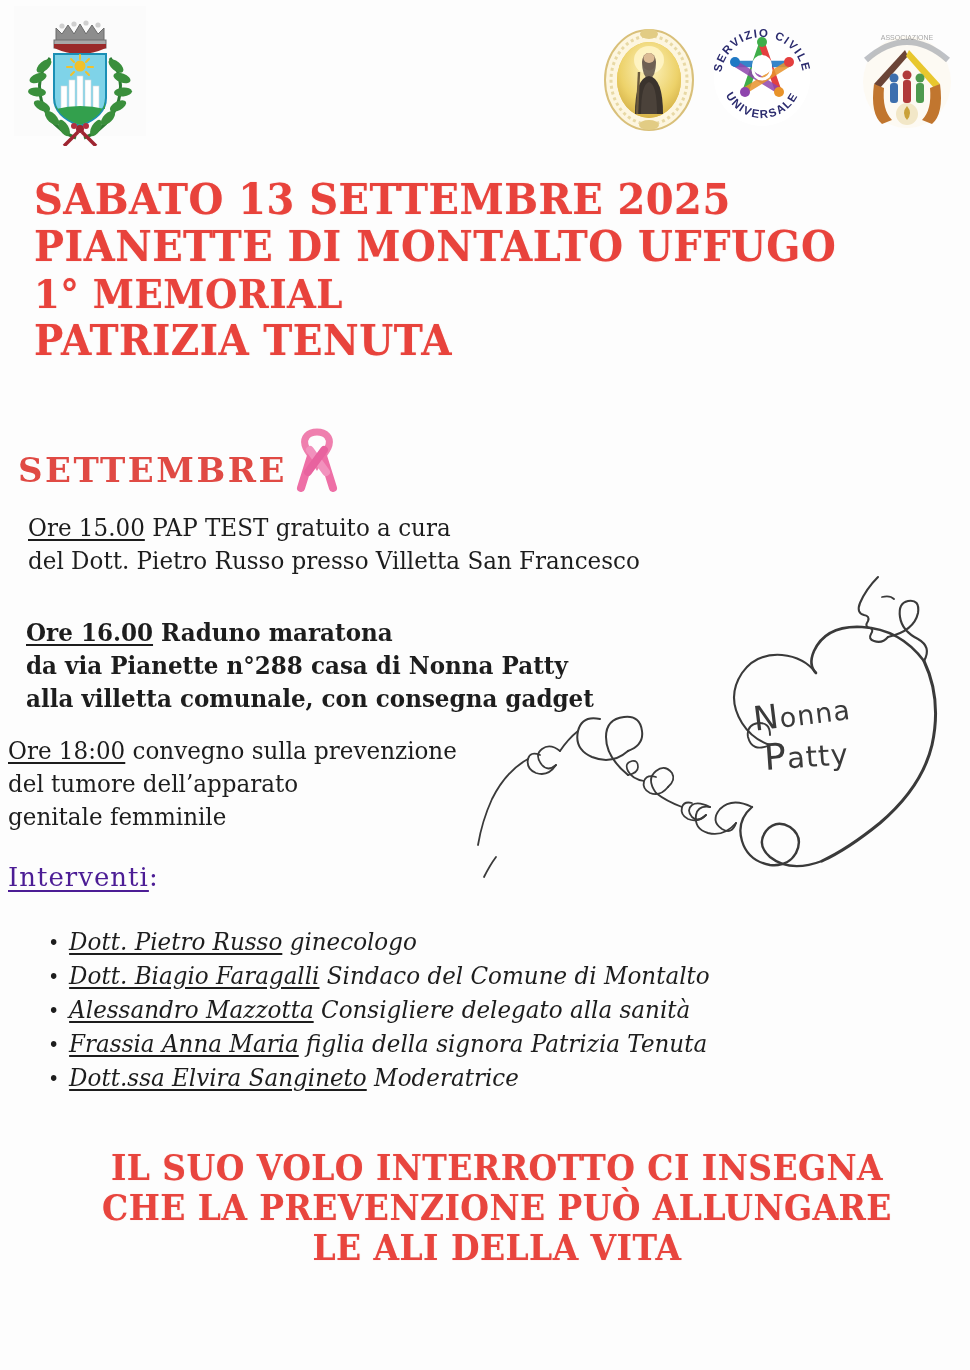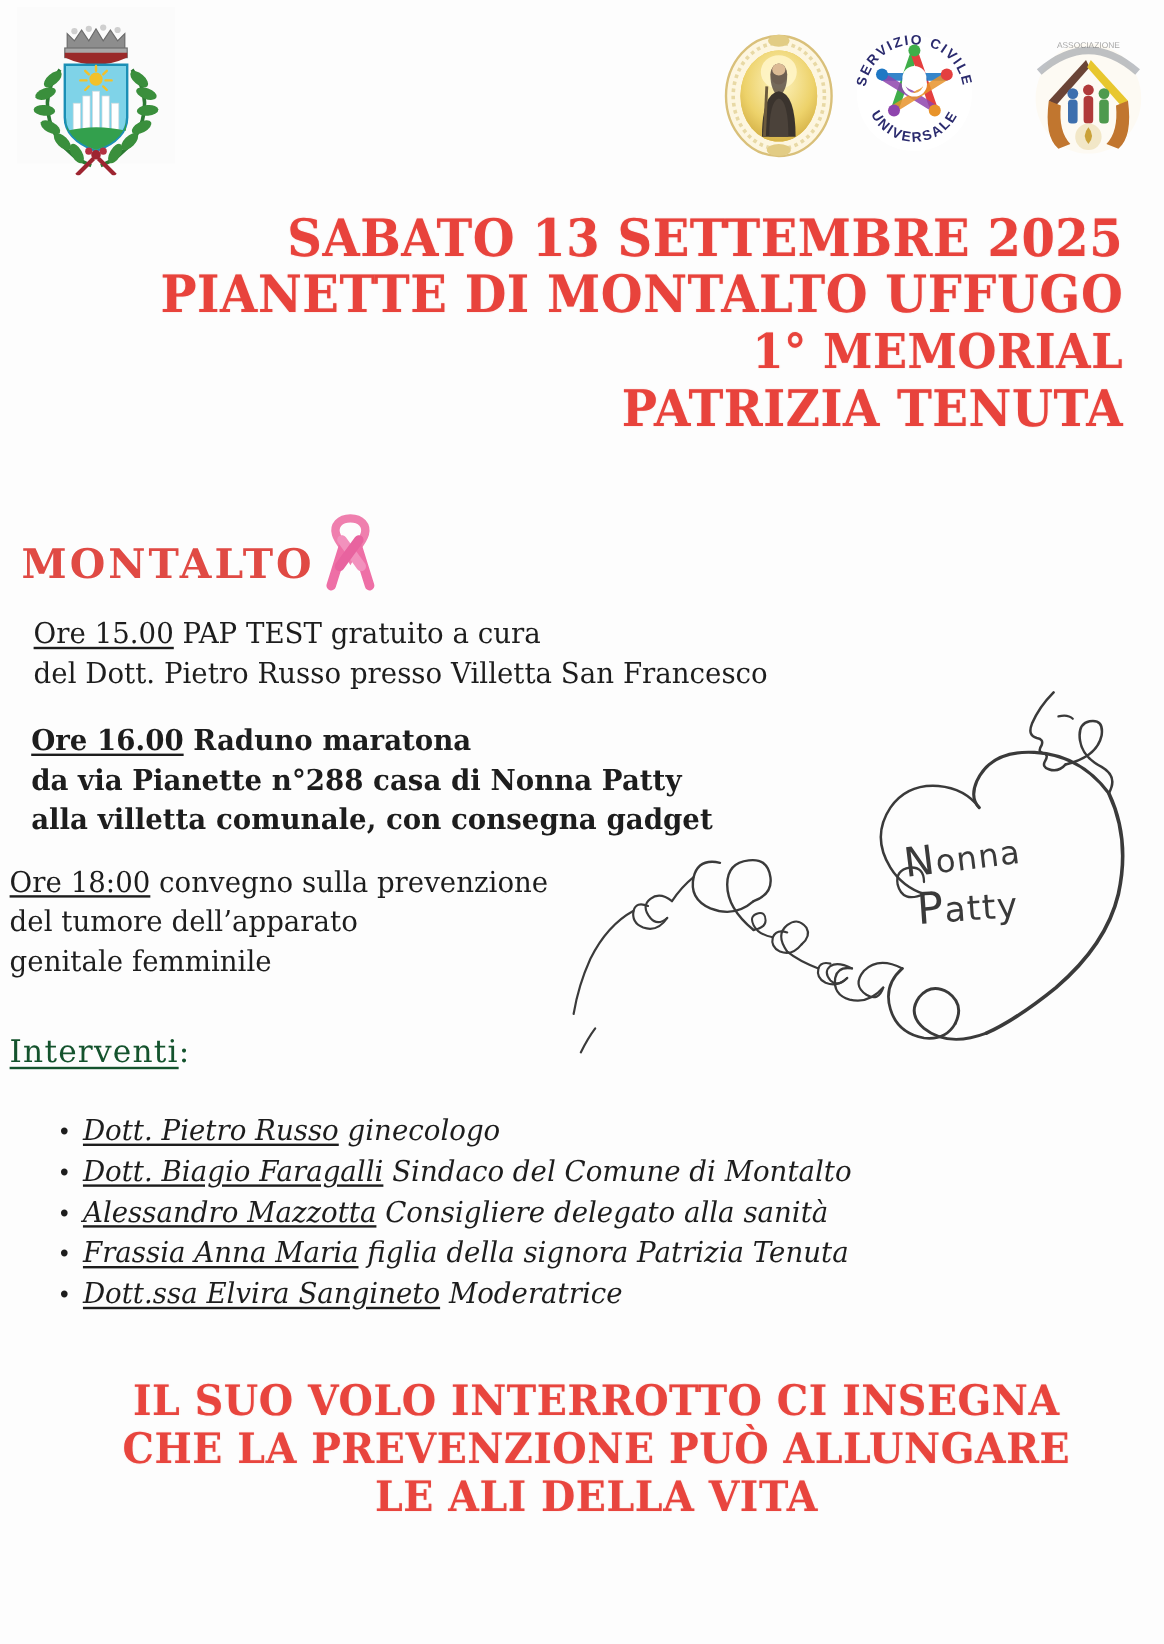--- a/index.html
+++ b/index.html
@@ -55,21 +55,21 @@
   .assoc {
     left: 852px; top: 22px;
     width: 110px; height: 112px;
   }
 
   
   .title-block {
     position: absolute;
     top: 176px;
     left: 0; right: 0;
-    text-align: right;
+    text-align: left;
   }
   .title-line {
     font-family: "DejaVu Serif", "Liberation Serif", serif;
     font-weight: bold;
     color: #e8433c;
     font-size: 43px;
     line-height: 47px;
     letter-spacing: 0.5px;
     white-space: nowrap;
     transform: scaleX(0.93);
@@ -101,42 +101,42 @@
   }
 
   
   .schedule {
     position: absolute;
     left: 28px;
     top: 512px;
     width: 720px;
   }
   .sched-block { margin-bottom: 34px; }
-  .sched-block.b1 { margin-bottom: 22px; }
+  .sched-block.b1 { margin-bottom: 38px; }
   .sched-block.b2 { margin-bottom: 20px; margin-left: -2px; font-weight: bold; }
   .sched-block.b3 { margin-left: -20px; }
   .sched-line {
     font-family: "DejaVu Serif", "Liberation Serif", serif;
     font-size: 24px;
     line-height: 33px;
     color: #1d1d1d;
     white-space: nowrap;
     transform: scaleX(0.96);
     transform-origin: left center;
   }
   .u { text-decoration: underline; text-underline-offset: 3px; }
 
   .interventi {
     position: absolute;
     left: 8px;
     top: 862px;
     font-family: "DejaVu Serif", "Liberation Serif", serif;
     font-size: 26px;
     letter-spacing: 1px;
-    color: #14532d;
+    color: #4c1d95;
   }
   .interventi .u { text-decoration: underline; text-underline-offset: 4px; }
 
   .speakers {
     position: absolute;
     left: 48px;
     top: 926px;
     margin: 0;
     padding: 0;
     list-style: none;
@@ -378,21 +378,21 @@
   </div>
 
   <div class="title-block">
     <div class="title-line t1">SABATO 13 SETTEMBRE 2025</div>
     <div class="title-line t2">PIANETTE DI MONTALTO UFFUGO</div>
     <div class="title-line t3">1° MEMORIAL</div>
     <div class="title-line t4">PATRIZIA TENUTA</div>
   </div>
 
   <div class="programma-row">
-    <span class="programma-label">MONTALTO</span>
+    <span class="programma-label">SETTEMBRE</span>
     <span class="ribbon-icon">
       <svg width="52" height="72" viewBox="0 0 52 72">
         <path d="M26 8 C17 8 12 14 14 21 C16 28 22 33 26 40 C30 33 36 28 38 21 C40 14 35 8 26 8 Z" fill="none" stroke="#ef7fae" stroke-width="7" stroke-linecap="round"></path>
         <path d="M20 32 L10 64" stroke="#ee6fa6" stroke-width="8" stroke-linecap="round" fill="none"></path>
         <path d="M32 32 L42 64" stroke="#ee6fa6" stroke-width="8" stroke-linecap="round" fill="none"></path>
         <path d="M19 26 L35 48" stroke="#f291bd" stroke-width="8" stroke-linecap="round" fill="none"></path>
         <path d="M33 26 L17 48" stroke="#e8639f" stroke-width="8" stroke-linecap="round" fill="none"></path>
       </svg>
     </span>
   </div>

